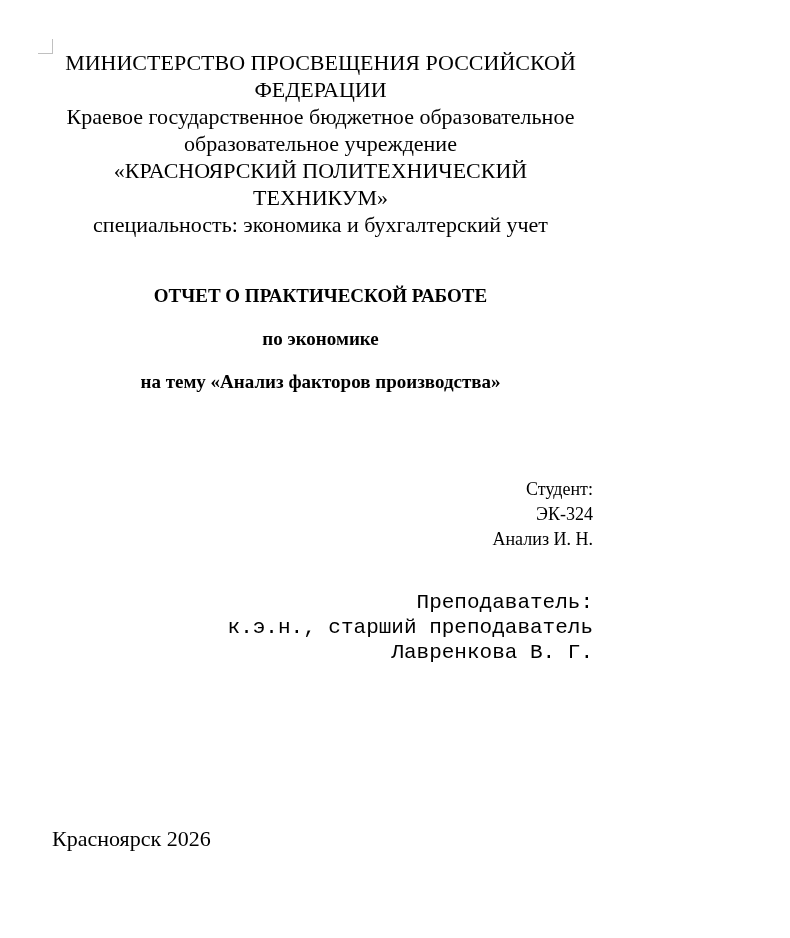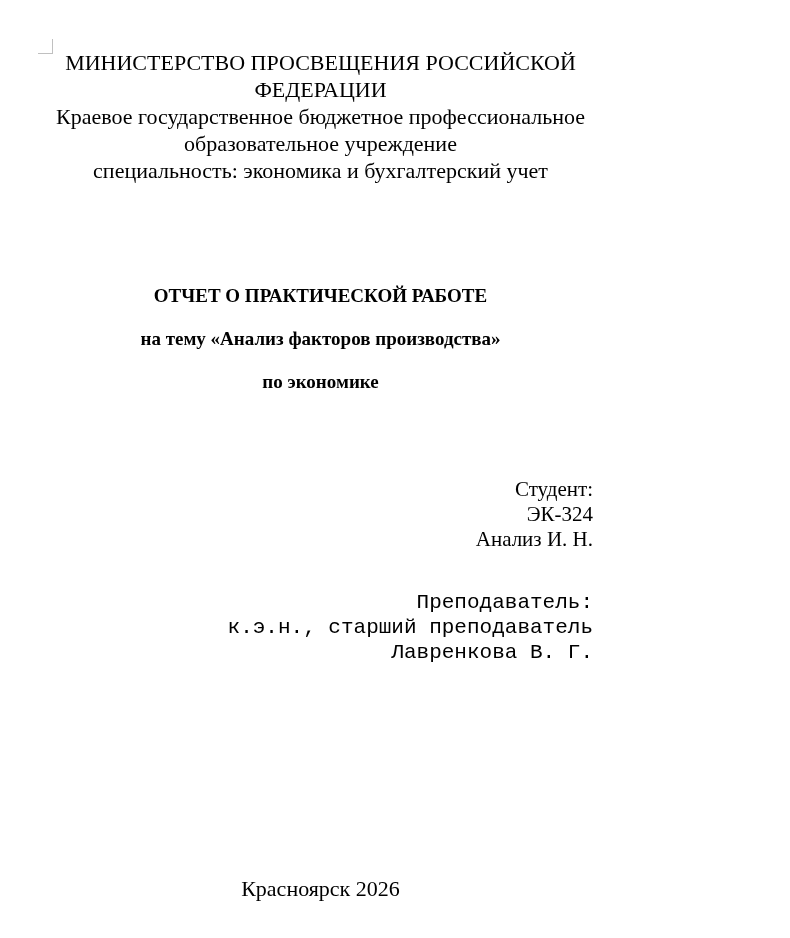--- a/index.html
+++ b/index.html
@@ -53,62 +53,62 @@
     font-size: 19px;
     line-height: 43px;
     font-weight: 700;
   }
   .student-block {
     position: absolute;
     top: 477px;
     right: 48px;
     left: 52px;
     text-align: right;
-    font-size: 21px;
+    font-size: 18px;
     line-height: 25px;
   }
   .teacher-block {
     position: absolute;
     top: 590px;
     right: 48px;
     left: 52px;
     text-align: right;
     font-size: 21px;
     line-height: 25px;
     font-family: Liberation Mono, monospace;
   }
   .footer-block {
     position: absolute;
-    top: 875px;
+    top: 825px;
     left: 52px;
     right: 52px;
-    text-align: center;
     font-size: 22px;
     line-height: 27px;
   }
 </style>
 </head>
 <body>
 
 <div class="page">
 
   <div class="mark mark-tl"></div>
   <div class="mark mark-tr"></div>
 
   <div class="header-block">
     <div>МИНИСТЕРСТВО ПРОСВЕЩЕНИЯ РОССИЙСКОЙ ФЕДЕРАЦИИ</div>
-    <div>Краевое государственное бюджетное профессиональное</div>
+    <div>Краевое государственное бюджетное образовательное</div>
     <div>образовательное учреждение</div>
+    <div>«КРАСНОЯРСКИЙ ПОЛИТЕХНИЧЕСКИЙ ТЕХНИКУМ»</div>
     <div>специальность: экономика и бухгалтерский учет</div>
   </div>
 
   <div class="title-block">
     <div>ОТЧЕТ О ПРАКТИЧЕСКОЙ РАБОТЕ</div>
+    <div>по экономике</div>
     <div>на тему «Анализ факторов производства»</div>
-    <div>по экономике</div>
   </div>
 
   <div class="student-block">
     <div>Студент:</div>
     <div>ЭК-324</div>
     <div>Анализ И. Н.</div>
   </div>
 
   <div class="teacher-block">
     <div>Преподаватель:</div>

